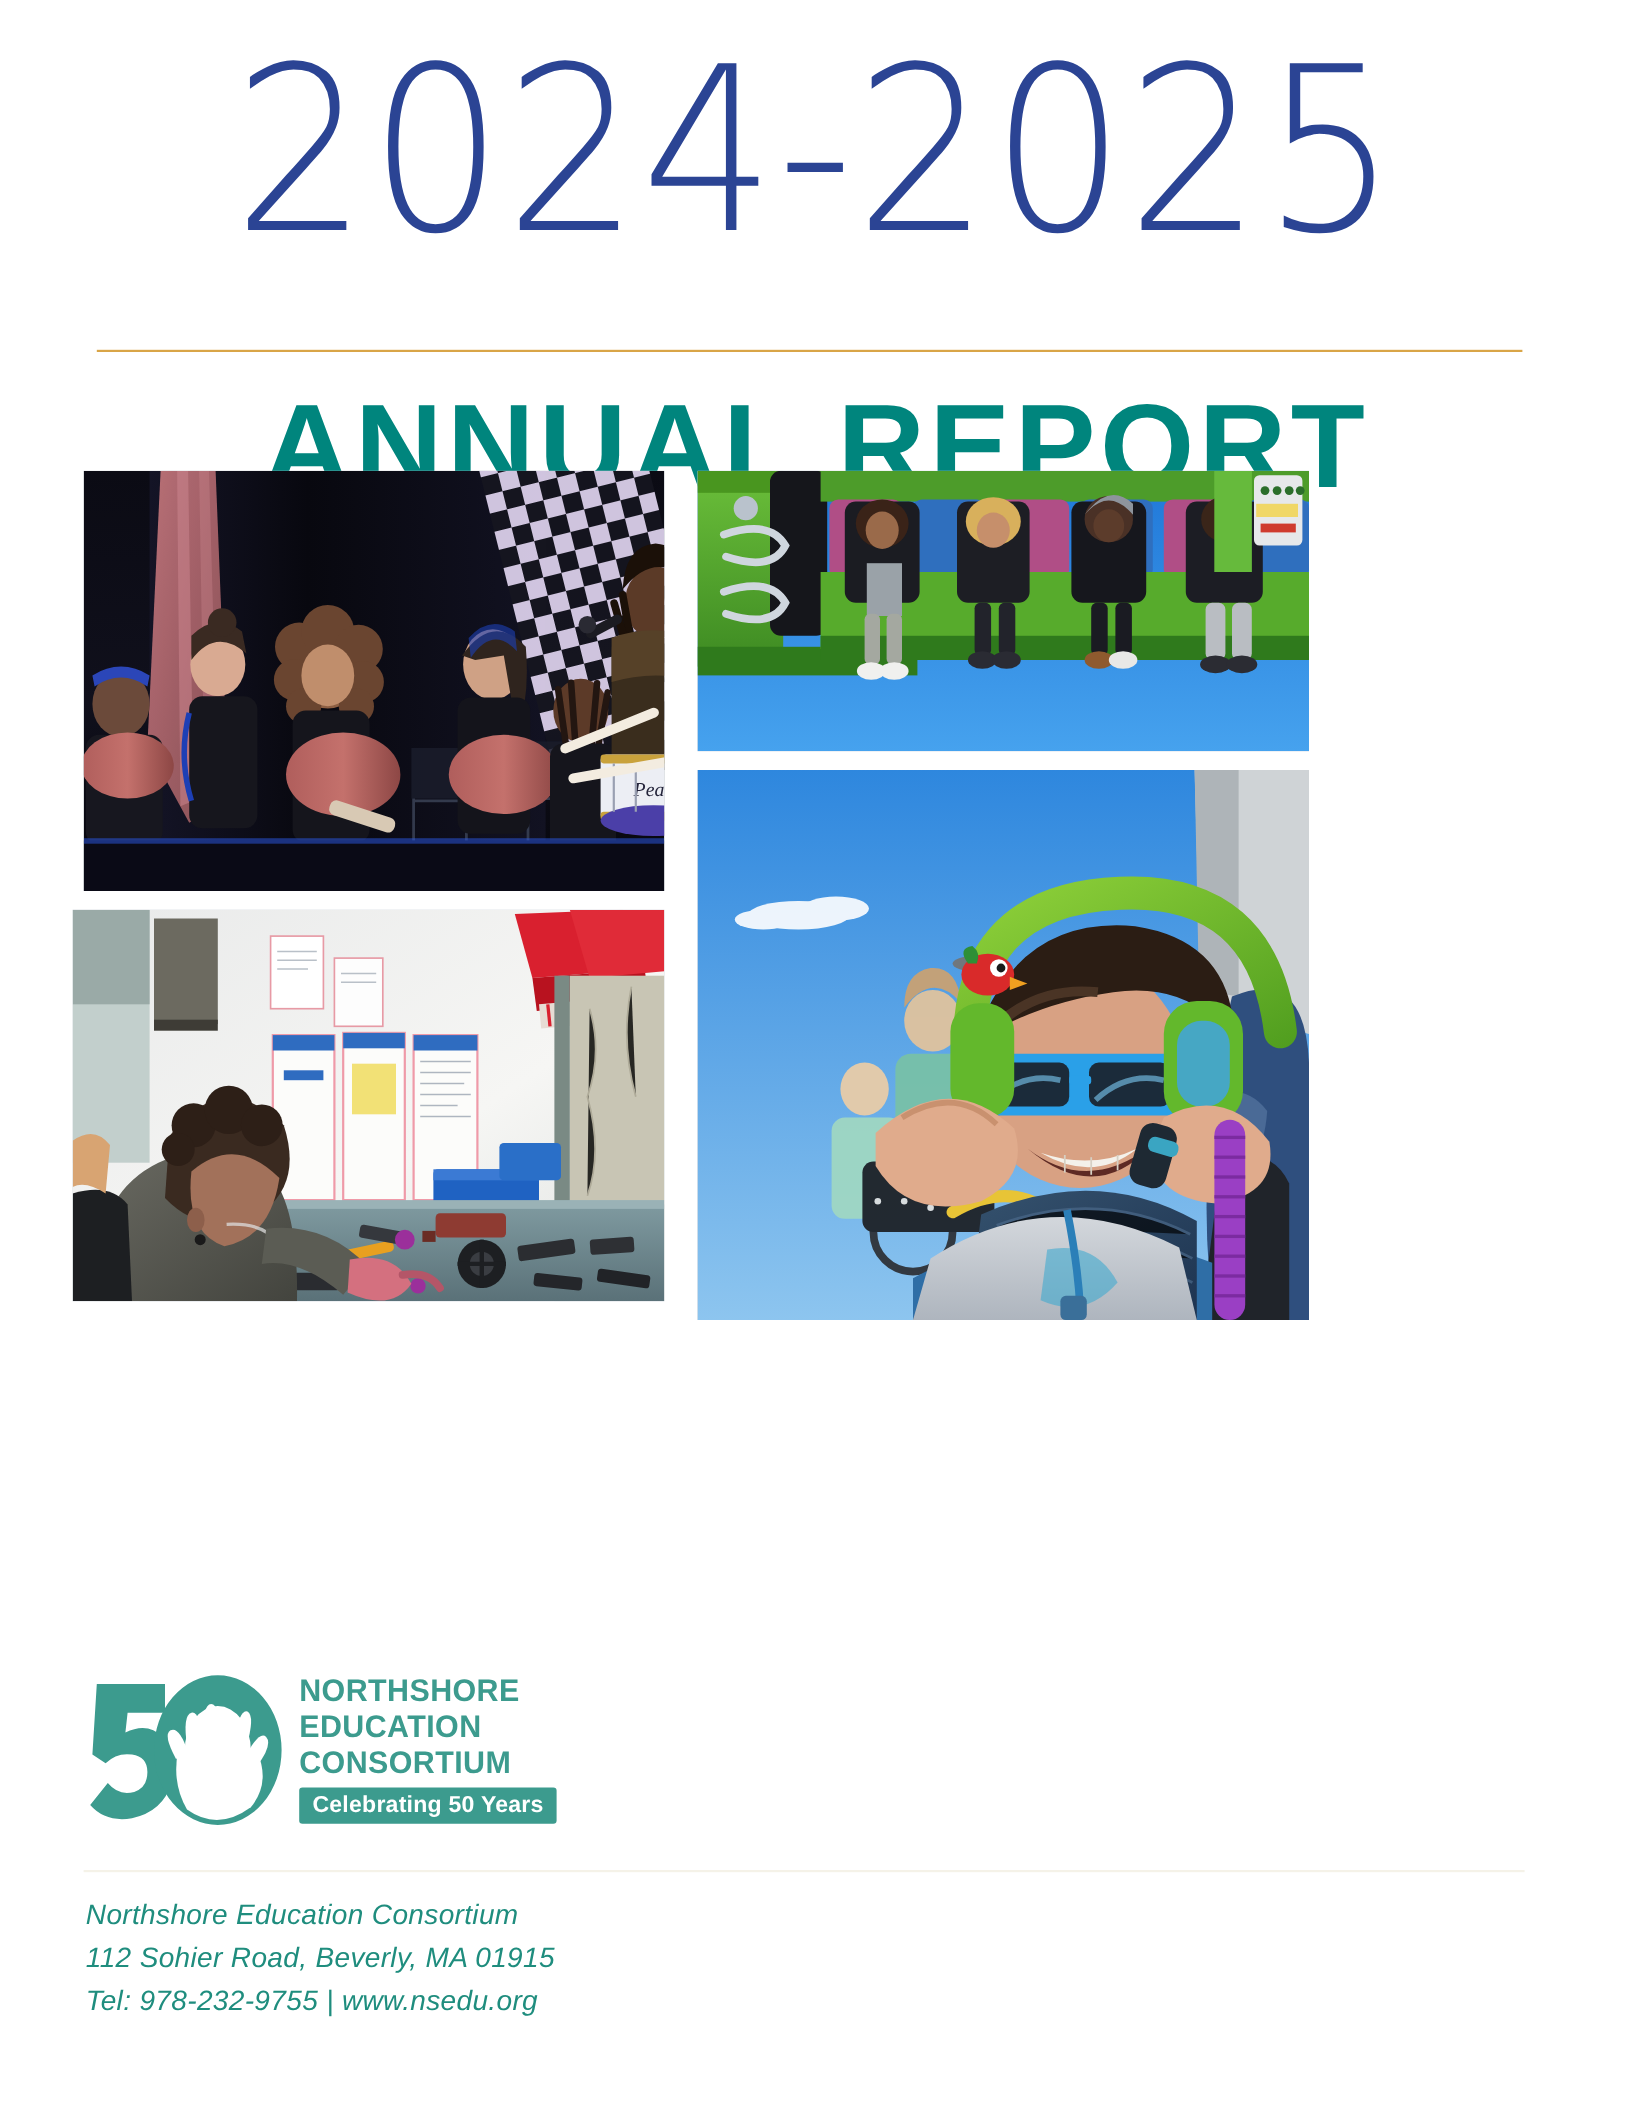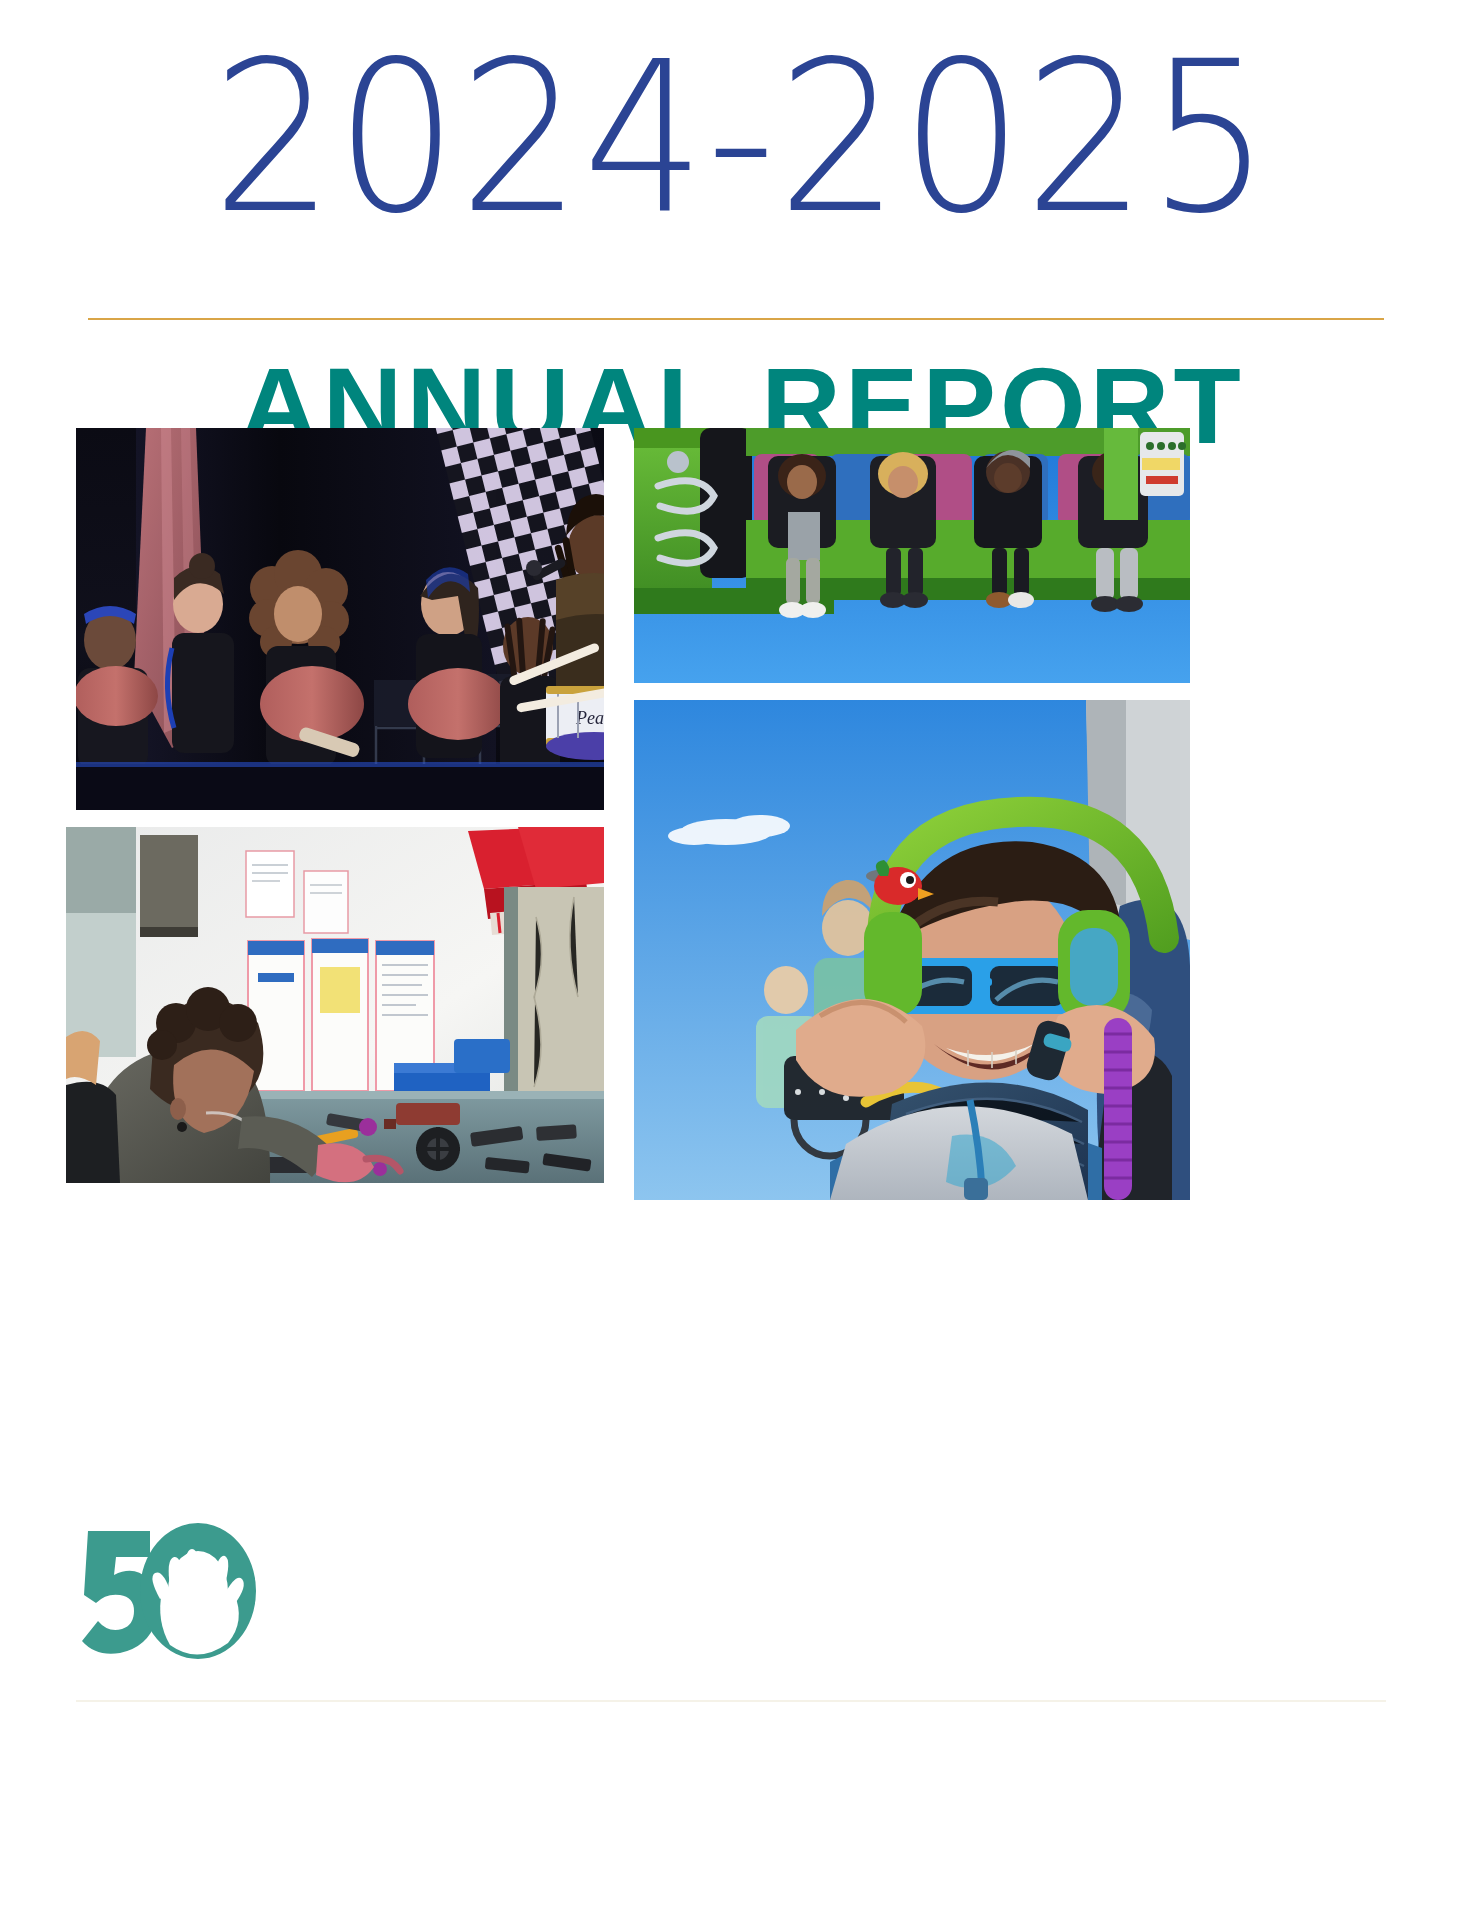--- a/index.html
+++ b/index.html
@@ -672,17 +672,28 @@
         <g fill="#ffffff">
           <path d="M108 64 q0 -32 8 -32 q8 0 8 32 Z"></path>
           <path d="M94 70 q-4 -28 4 -30 q8 -2 10 28 Z"></path>
           <path d="M136 66 q6 -30 13 -27 q7 4 -1 32 Z"></path>
           <path d="M148 78 q12 -22 18 -16 q6 7 -8 26 Z"></path>
           <path d="M84 82 q-12 -22 -5 -26 q8 -4 16 20 Z"></path>
           <path d="M86 74 q38 -14 72 2 q12 28 -6 50 q-30 22 -58 2 q-14 -24 -8 -54 Z"></path>
         </g>
       </svg>
     </div>
+    <div class="logo-words">
+      <div class="logo-line">NORTHSHORE</div>
+      <div class="logo-line">EDUCATION</div>
+      <div class="logo-line">CONSORTIUM</div>
+      <div class="logo-badge">Celebrating 50 Years</div>
+    </div>
   </div>
 
   <div class="footer-rule"></div>
+  <div class="footer-text">
+    <div>Northshore Education Consortium</div>
+    <div>112 Sohier  Road,  Beverly,  MA  01915</div>
+    <div>Tel: 978-232-9755 | www.nsedu.org</div>
+  </div>
 
 </div>
 
 </body></html>

